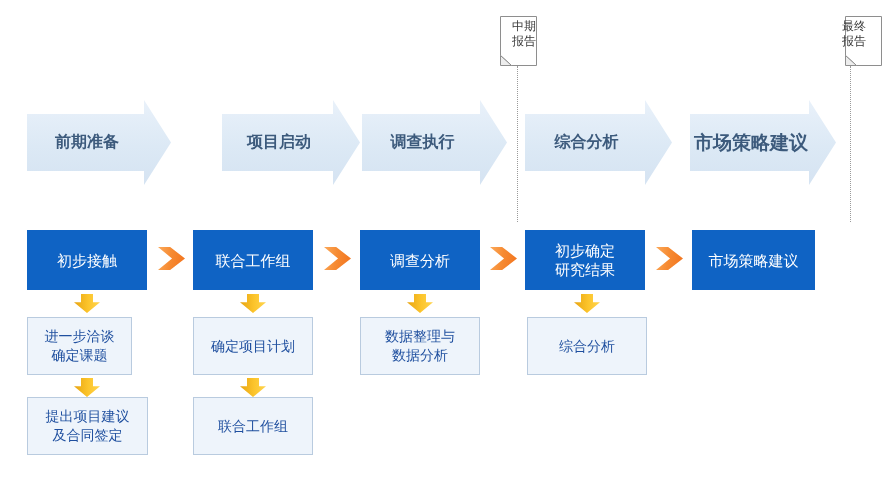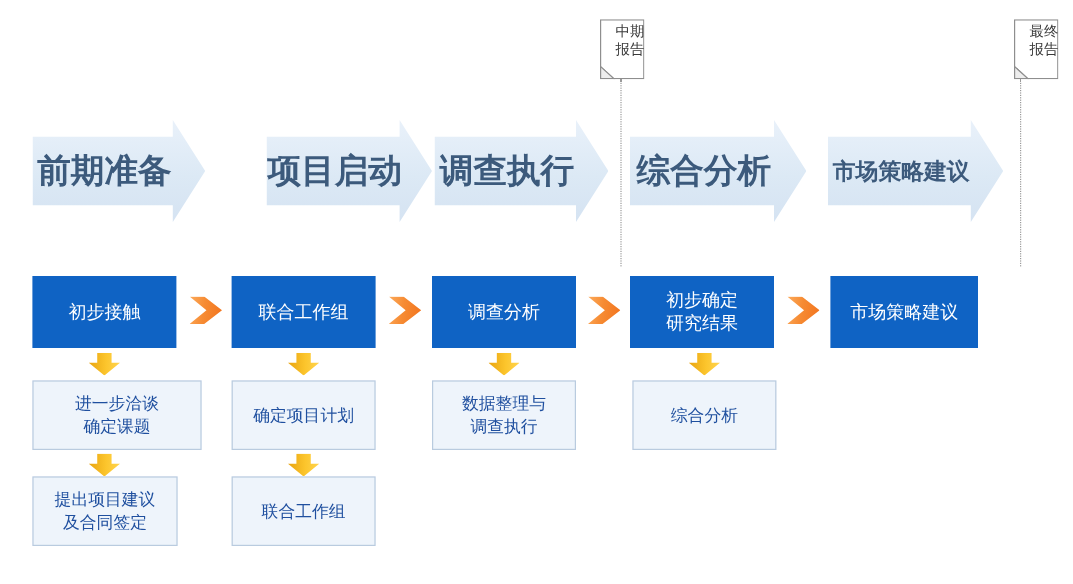--- a/index.html
+++ b/index.html
@@ -3,34 +3,34 @@
 <meta charset="utf-8">
 <style>
   html,body{margin:0;padding:0;background:#fff;}
   .canvas{
     position:relative;width:894px;height:487px;background:#ffffff;overflow:hidden;
     font-family:"Liberation Sans","DejaVu Sans",sans-serif;
   }
   
   .note{position:absolute;width:37px;height:50px;}
   .note .note-label{
-    position:absolute;left:0;top:3px;width:100%;text-align:right;
+    position:absolute;left:12px;top:3px;width:100%;text-align:left;
     font-size:12px;line-height:15px;color:#3a3a3a;white-space:pre-line;
   }
   .dotline{position:absolute;width:0;border-left:1px dotted #9a9a9a;}
   
   .stage{
     position:absolute;top:100px;height:85px;
     background:linear-gradient(180deg,#e9f1fa 0%,#dce9f5 55%,#d5e3f2 100%);
     clip-path:polygon(0 14px,calc(100% - 27px) 14px,calc(100% - 27px) 0,100% 50%,
                       calc(100% - 27px) 100%,calc(100% - 27px) calc(100% - 14px),0 calc(100% - 14px));
     display:flex;align-items:center;justify-content:center;
   }
   .stage .stage-label{
-    padding-right:24px;font-size:28px;font-weight:bold;color:#3c5a7c;white-space:nowrap;
+    padding-right:24px;font-size:16px;font-weight:bold;color:#3c5a7c;white-space:nowrap;
   }
   
   .step{
     position:absolute;top:230px;height:60px;background:#0f63c4;
     display:flex;align-items:center;justify-content:center;
   }
   .step .step-label{
     color:#ffffff;font-size:15px;line-height:19px;text-align:center;white-space:pre-line;
   }
   
@@ -115,30 +115,30 @@
   <div class="chev" style="left:158px;"></div>
   <div class="chev" style="left:324px;"></div>
   <div class="chev" style="left:490px;"></div>
   <div class="chev" style="left:656px;"></div>
 
   <div class="darr" style="left:74px;top:294px;"></div>
   <div class="darr" style="left:240px;top:294px;"></div>
   <div class="darr" style="left:407px;top:294px;"></div>
   <div class="darr" style="left:574px;top:294px;"></div>
 
-  <div class="sub" style="left:27px;top:317px;width:141px;align-items:center;">
+  <div class="sub" style="left:27px;top:317px;width:105px;align-items:center;">
     <span class="sub-label">进一步洽谈
 确定课题</span>
   </div>
   <div class="sub" style="left:193px;top:317px;width:120px;">
     <span class="sub-label">确定项目计划</span>
   </div>
   <div class="sub" style="left:360px;top:317px;width:120px;">
     <span class="sub-label">数据整理与
-调查执行</span>
+数据分析</span>
   </div>
   <div class="sub" style="left:527px;top:317px;width:120px;">
     <span class="sub-label">综合分析</span>
   </div>
 
   <div class="darr" style="left:74px;top:378px;"></div>
   <div class="darr" style="left:240px;top:378px;"></div>
 
   <div class="sub" style="left:27px;top:397px;width:121px;">
     <span class="sub-label">提出项目建议

